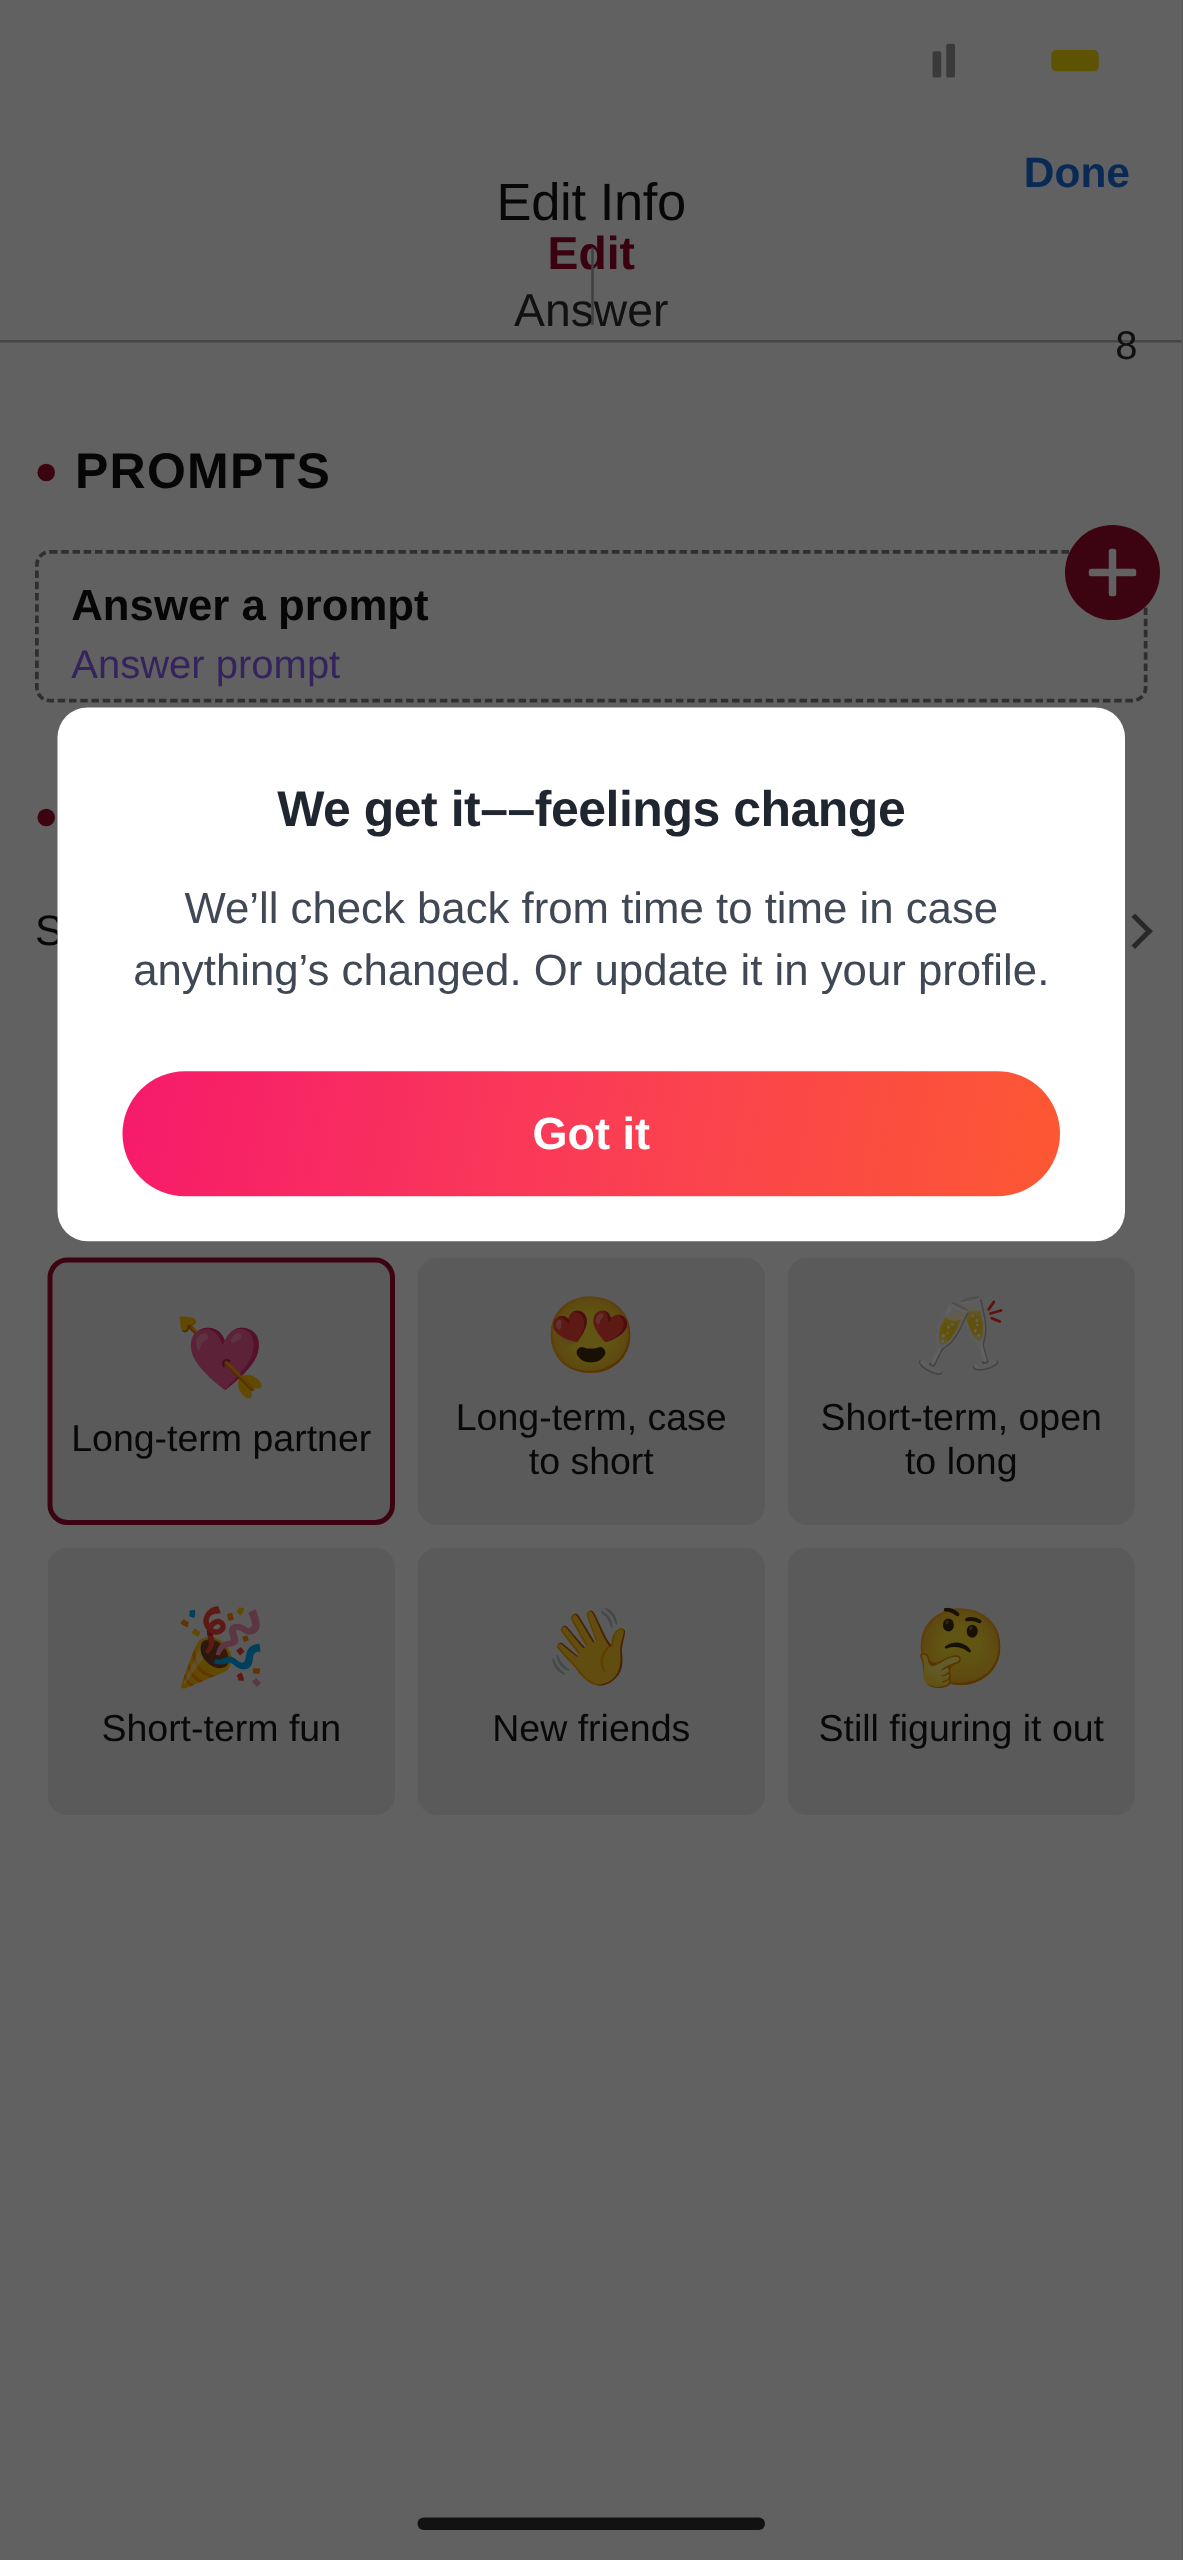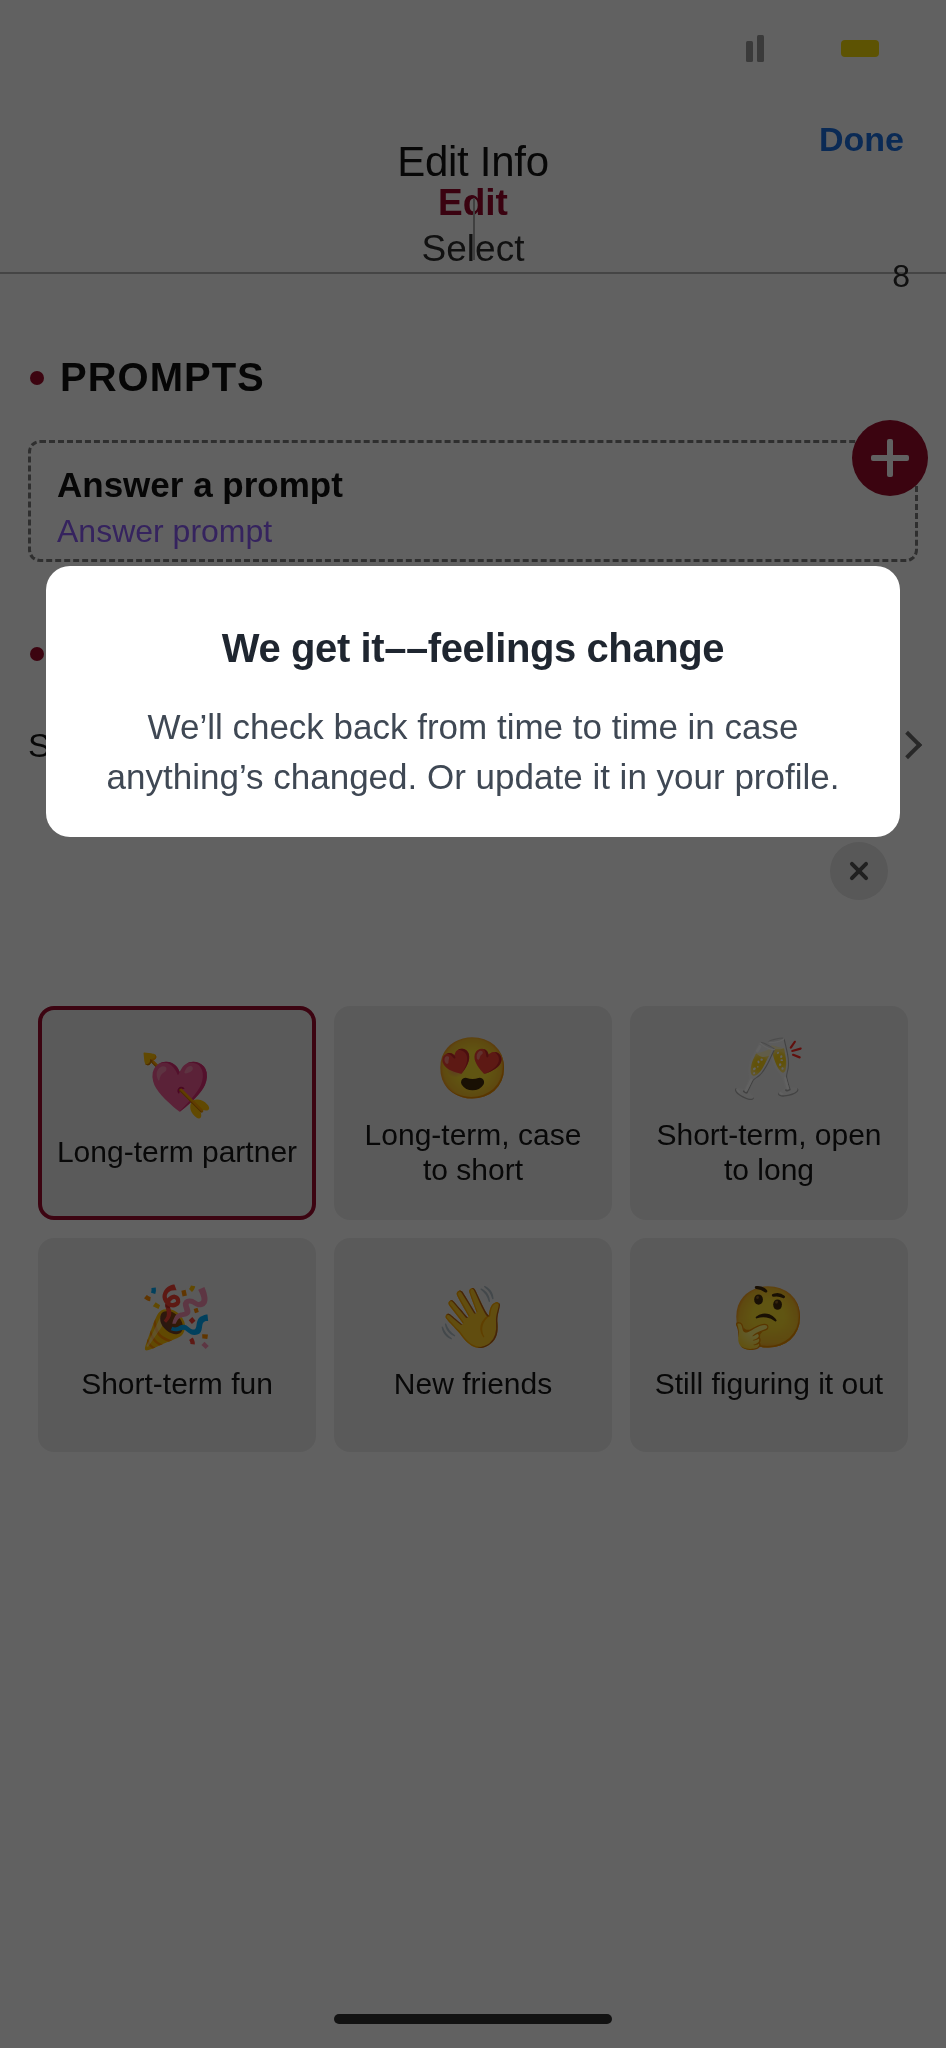--- a/index.html
+++ b/index.html
@@ -260,21 +260,21 @@
     </div>
   </div>
 
   <div id="nav-bar">
     <div id="nav-title">Edit Info</div>
     <div id="nav-done">Done</div>
   </div>
 
   <div id="tabs">
     <div class="tab active">Edit</div>
-    <div class="tab inactive">Select</div>
+    <div class="tab inactive">Answer</div>
     <div id="tab-divider"></div>
   </div>
   <div id="tabs-underline"></div>
 
   <div id="page-count">8</div>
 
   <div id="prompts-header">
     <span id="prompts-dot"></span>
     <span id="prompts-label">PROMPTS</span>
   </div>
@@ -328,15 +328,16 @@
       </div>
     </div>
   </div>
 </div>
 
 <div id="dim-scrim"></div>
 
 <div id="modal">
   <div id="modal-title">We get it––feelings change</div>
   <div id="modal-body">We’ll check back from time to time in case anything’s changed. Or update it in your profile.</div>
+  <button id="modal-cta">Got it</button>
 </div>
 
 <div id="home-indicator"></div>
 
 </body></html>

